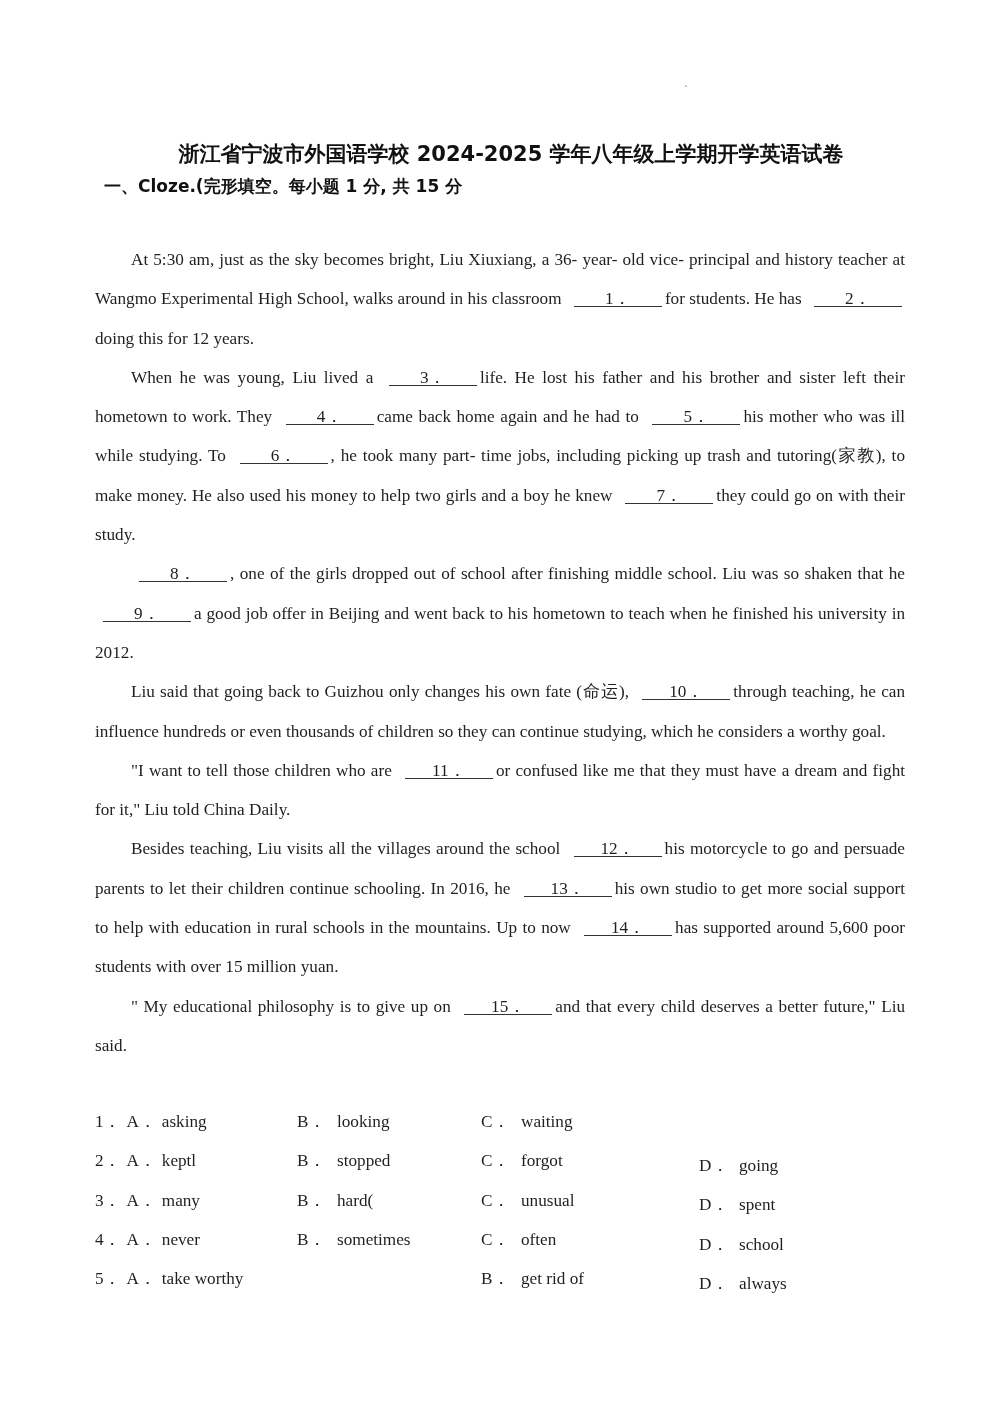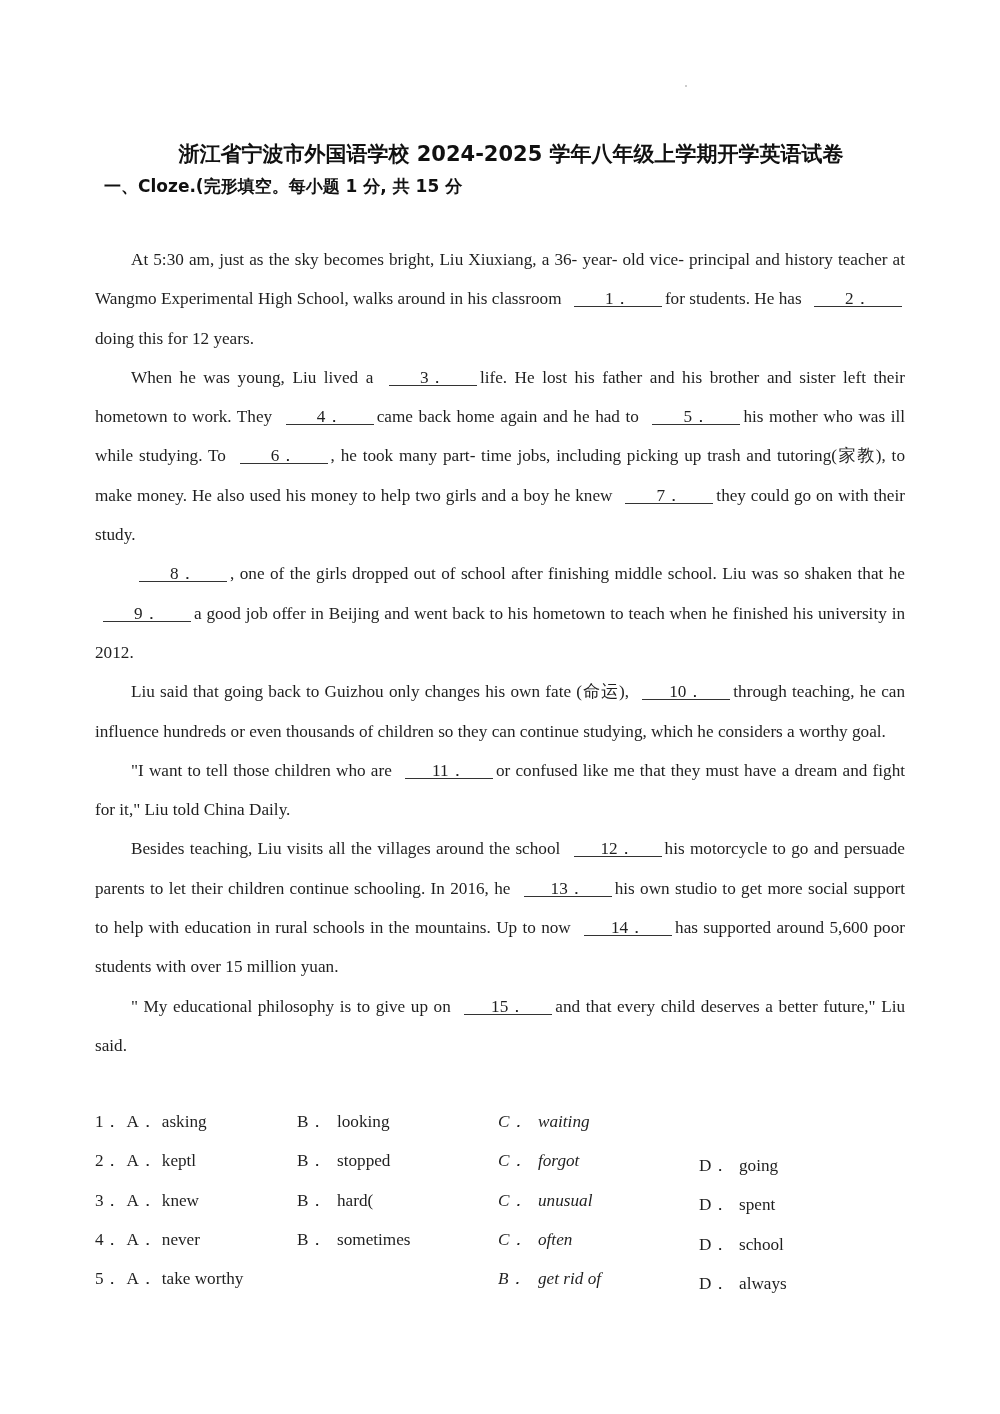--- a/index.html
+++ b/index.html
@@ -15,21 +15,21 @@
   .indent { text-indent: 36px; }
   .blank { display: inline-block; width: 88px; border-bottom: 1px solid #333; text-align: center; line-height: 18px; text-indent: 0; margin: 0 3px 0 8px; position: relative; top: -2px; }
   .blank span { position: relative; top: 2px; }
   .options { position: absolute; left: 95px; top: 1101px; width: 810px; font-family: "Liberation Serif", serif; font-size: 17.2px; color: #1f1f1f; }
   .opt-row { position: relative; height: 39.3px; }
   .opt { position: absolute; top: 8px; white-space: nowrap; }
   .opt .num { display: inline-block; }
   .opt .letter { display: inline-block; width: 40px; }
   .col-a { left: 0; text-align: center; }
   .col-b { left: 202px; }
-  .col-c { left: 403px; font-style: italic; }
+  .col-c { left: 386px; }
   .col-d { left: 604px; margin-top: 44px; }
   .col-a .letter { width: 41px; }
 </style>
 </head>
 <body>
 
 <div class="page">
   <div class="speck"></div>
   <div class="title">浙江省宁波市外国语学校 2024-2025 学年八年级上学期开学英语试卷</div>
   <div class="section-head">一、Cloze.(完形填空。每小题 1 分, 共 15 分</div>
@@ -49,21 +49,21 @@
         <div class="opt col-c"><span class="letter">C．</span><span>waiting</span></div>
         <div class="opt col-d"><span class="letter">D．</span><span>going</span></div>
       </div>
       <div class="opt-row">
         <div class="opt col-a"><span class="num">2．</span><span class="letter">A．</span><span>keptl</span></div>
         <div class="opt col-b"><span class="letter">B．</span><span>stopped</span></div>
         <div class="opt col-c"><span class="letter">C．</span><span>forgot</span></div>
         <div class="opt col-d"><span class="letter">D．</span><span>spent</span></div>
       </div>
       <div class="opt-row">
-        <div class="opt col-a"><span class="num">3．</span><span class="letter">A．</span><span>knew</span></div>
+        <div class="opt col-a"><span class="num">3．</span><span class="letter">A．</span><span>many</span></div>
         <div class="opt col-b"><span class="letter">B．</span><span>hard(</span></div>
         <div class="opt col-c"><span class="letter">C．</span><span>unusual</span></div>
         <div class="opt col-d"><span class="letter">D．</span><span>school</span></div>
       </div>
       <div class="opt-row">
         <div class="opt col-a"><span class="num">4．</span><span class="letter">A．</span><span>never</span></div>
         <div class="opt col-b"><span class="letter">B．</span><span>sometimes</span></div>
         <div class="opt col-c"><span class="letter">C．</span><span>often</span></div>
         <div class="opt col-d"><span class="letter">D．</span><span>always</span></div>
       </div>

